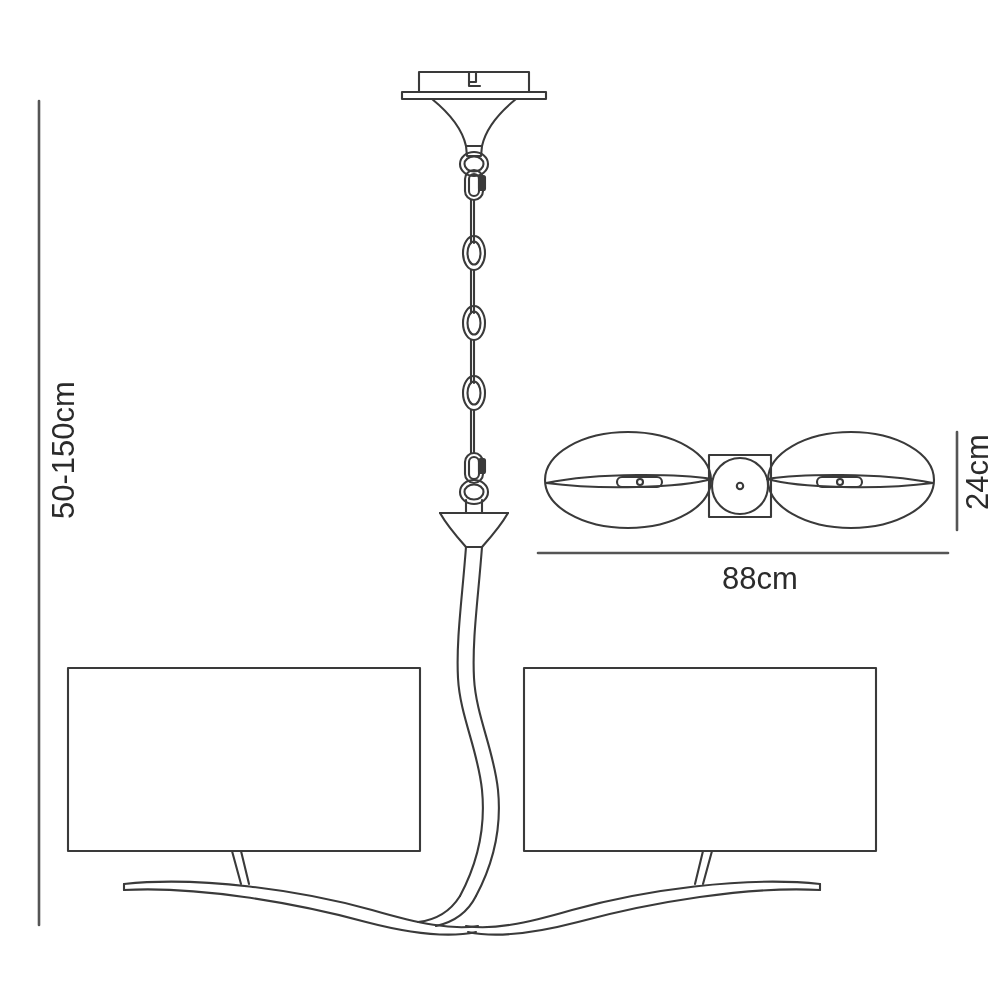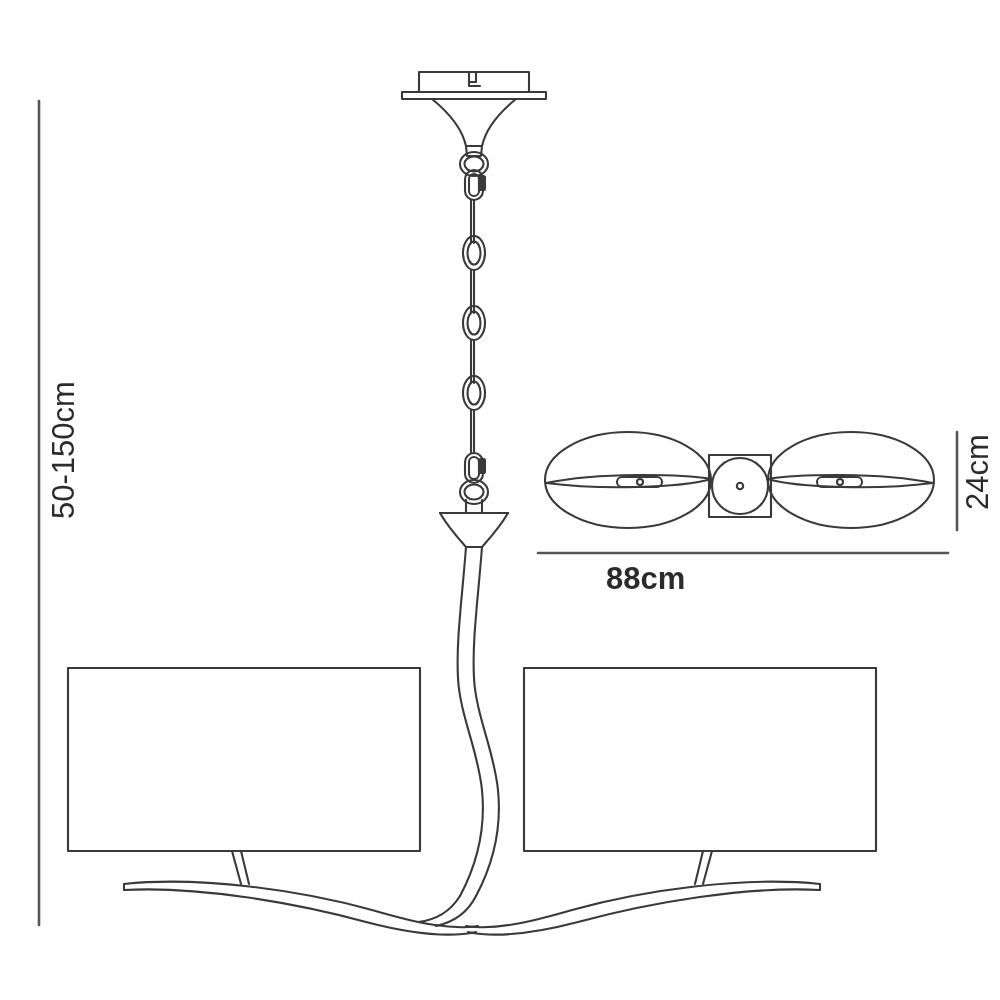--- a/index.html
+++ b/index.html
@@ -36,26 +36,25 @@
   #label-height {
     left: -26px;
     top: 432px;
     width: 180px;
     text-align: center;
     font-size: 31px;
     transform: rotate(-90deg);
     transform-origin: center center;
   }
   #label-width {
-    left: 606px;
+    left: 640px;
     top: 561px;
     width: 240px;
-    text-align: left;
+    text-align: center;
     font-size: 31px;
-    font-weight: bold;
   }
   #label-depth {
     left: 913px;
     top: 454px;
     width: 130px;
     text-align: center;
     font-size: 31px;
     transform: rotate(-90deg);
     transform-origin: center center;
   }

